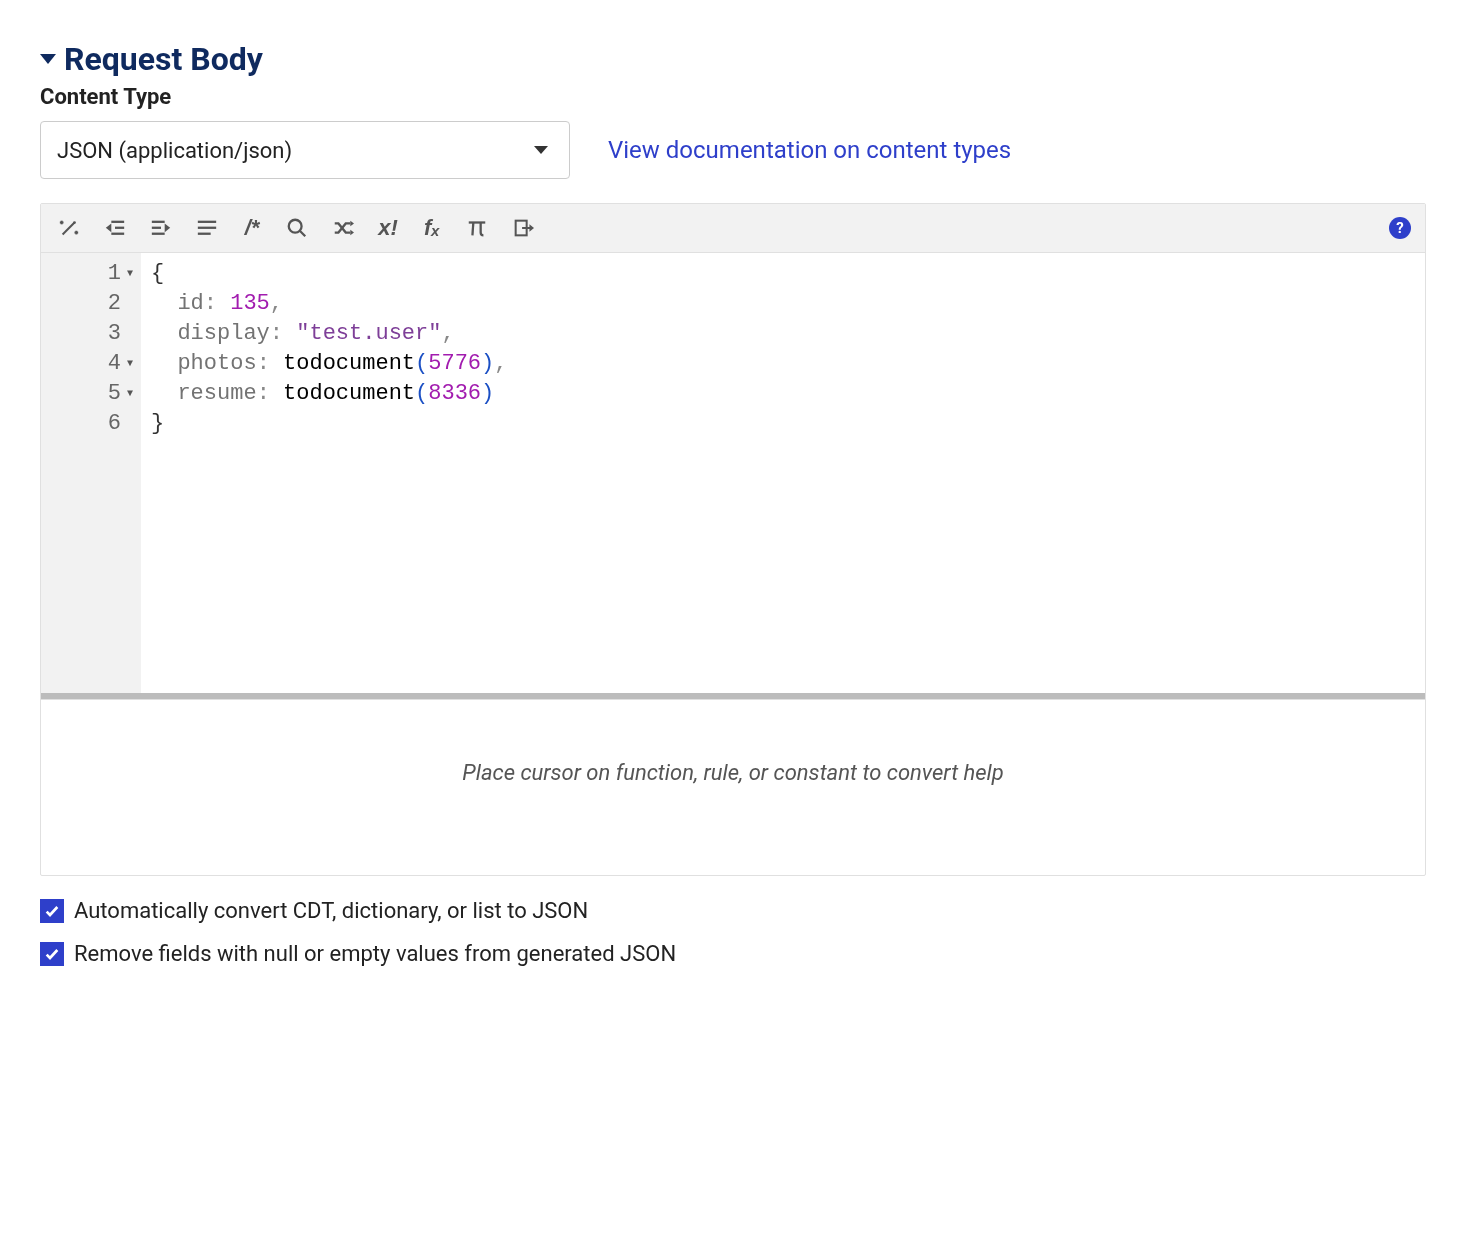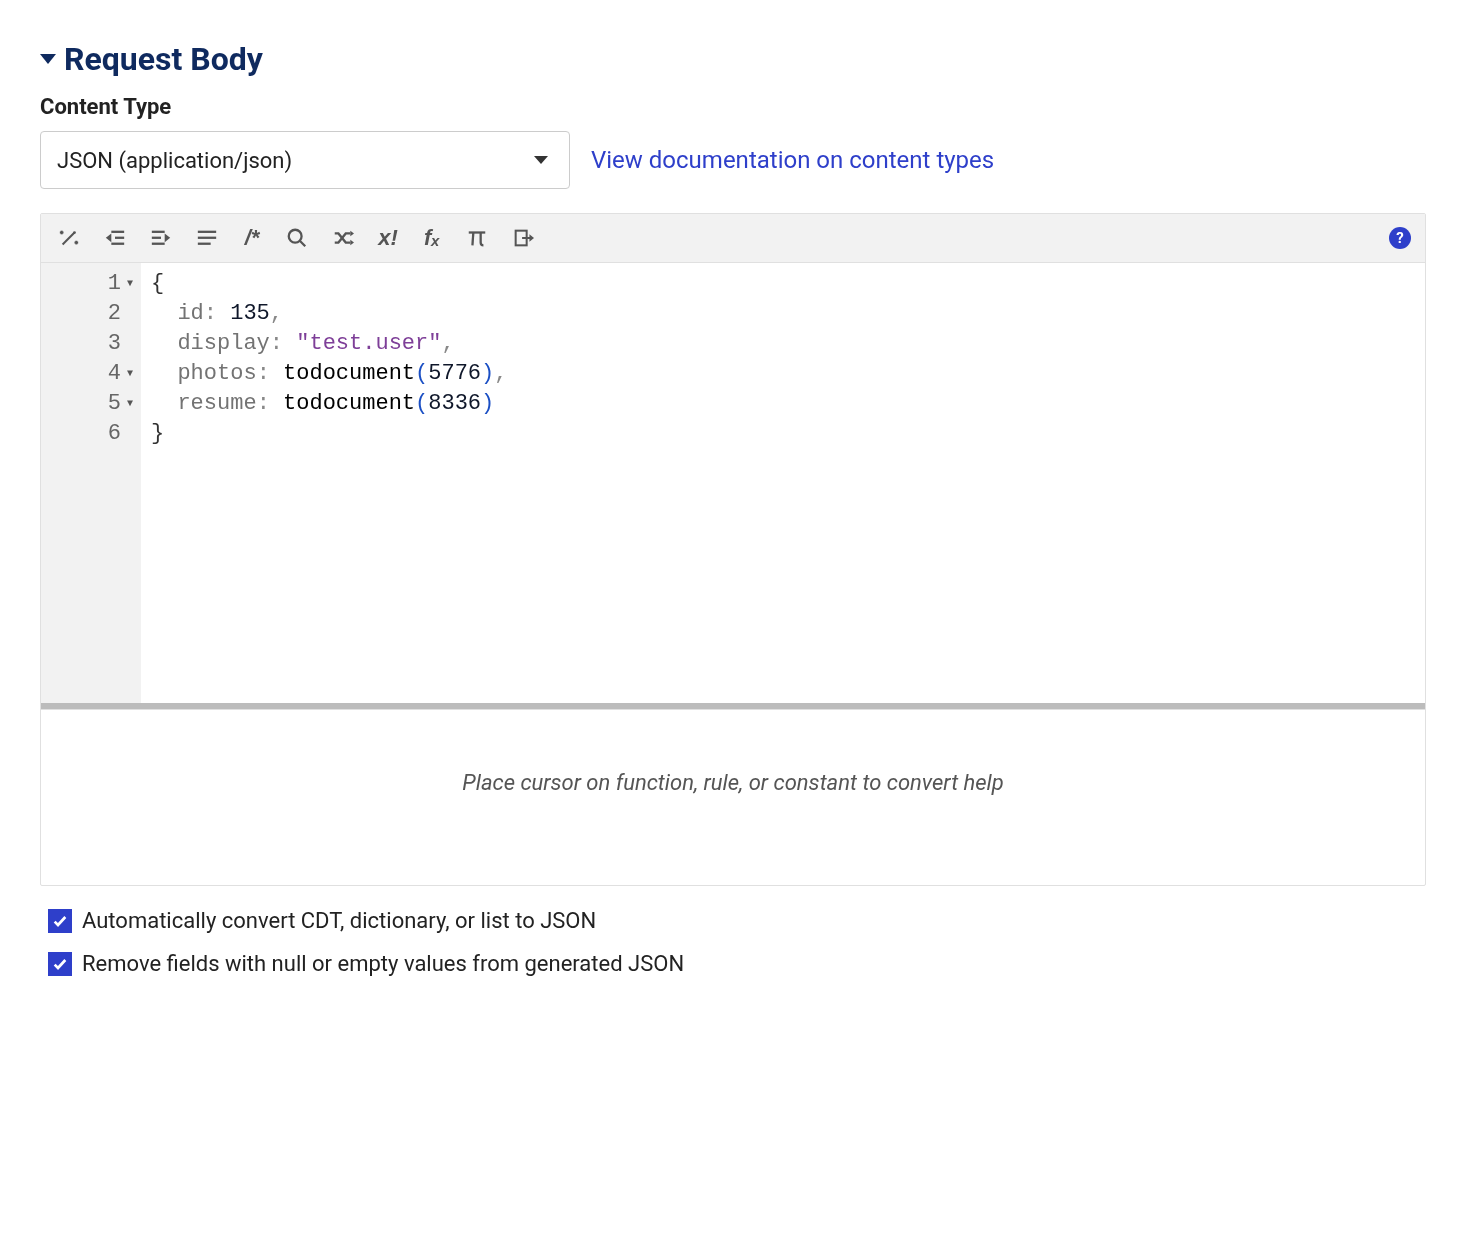--- a/index.html
+++ b/index.html
@@ -7,21 +7,21 @@
     font-family: -apple-system, BlinkMacSystemFont, "Segoe UI", Roboto, Helvetica, Arial, sans-serif;
     margin: 0;
     padding: 40px;
     background: #fff;
     color: #222;
   }
   .section-header {
     display: flex;
     align-items: center;
     gap: 8px;
-    margin-bottom: 16px;
+    margin-bottom: 6px;
   }
   .chevron {
     display: inline-block;
     width: 0;
     height: 0;
     border-left: 8px solid transparent;
     border-right: 8px solid transparent;
     border-top: 10px solid #0f2a5f;
     cursor: pointer;
   }
@@ -33,21 +33,21 @@
   }
   .field-label {
     font-size: 22px;
     font-weight: 700;
     color: #222;
     margin-bottom: 12px;
   }
   .content-type-row {
     display: flex;
     align-items: center;
-    gap: 21px;
+    gap: 38px;
     margin-bottom: 24px;
   }
   .select-wrap {
     position: relative;
     width: 530px;
   }
   .select {
     width: 100%;
     height: 58px;
     border: 1px solid #ccc;
@@ -150,21 +150,21 @@
   .code {
     flex: 1;
     padding: 6px 10px;
     line-height: 30px;
     white-space: pre;
     color: #333;
   }
   .tok-brace { color: #333; }
   .tok-key { color: #737373; }
   .tok-colon { color: #888; }
-  .tok-num { color: #0f172a; }
+  .tok-num { color: #a21caf; }
   .tok-str { color: #7e3f98; }
   .tok-fn { color: #000000; }
   .tok-paren { color: #1a4fc4; }
   .tok-comma { color: #888; }
   .drag-bar {
     height: 6px;
     background: #bcbcbc;
     cursor: row-resize;
   }
   .hint-area {
@@ -175,21 +175,20 @@
   .hint-text {
     font-style: italic;
     font-size: 22px;
     color: #555;
     text-align:center;
   }
   .checkbox-row {
     display:flex; align-items:center; gap:10px;
     margin-bottom: 18px;
     font-size: 22px;
-    margin-left: 8px;
   }
   .checkbox {
     width: 24px; height: 24px;
     background: #2e3fca;
     display:flex; align-items:center; justify-content:center;
     cursor:pointer;
   }
   .checkbox svg { width:16px; height:16px; display:block; }
 </style>
 </head>

